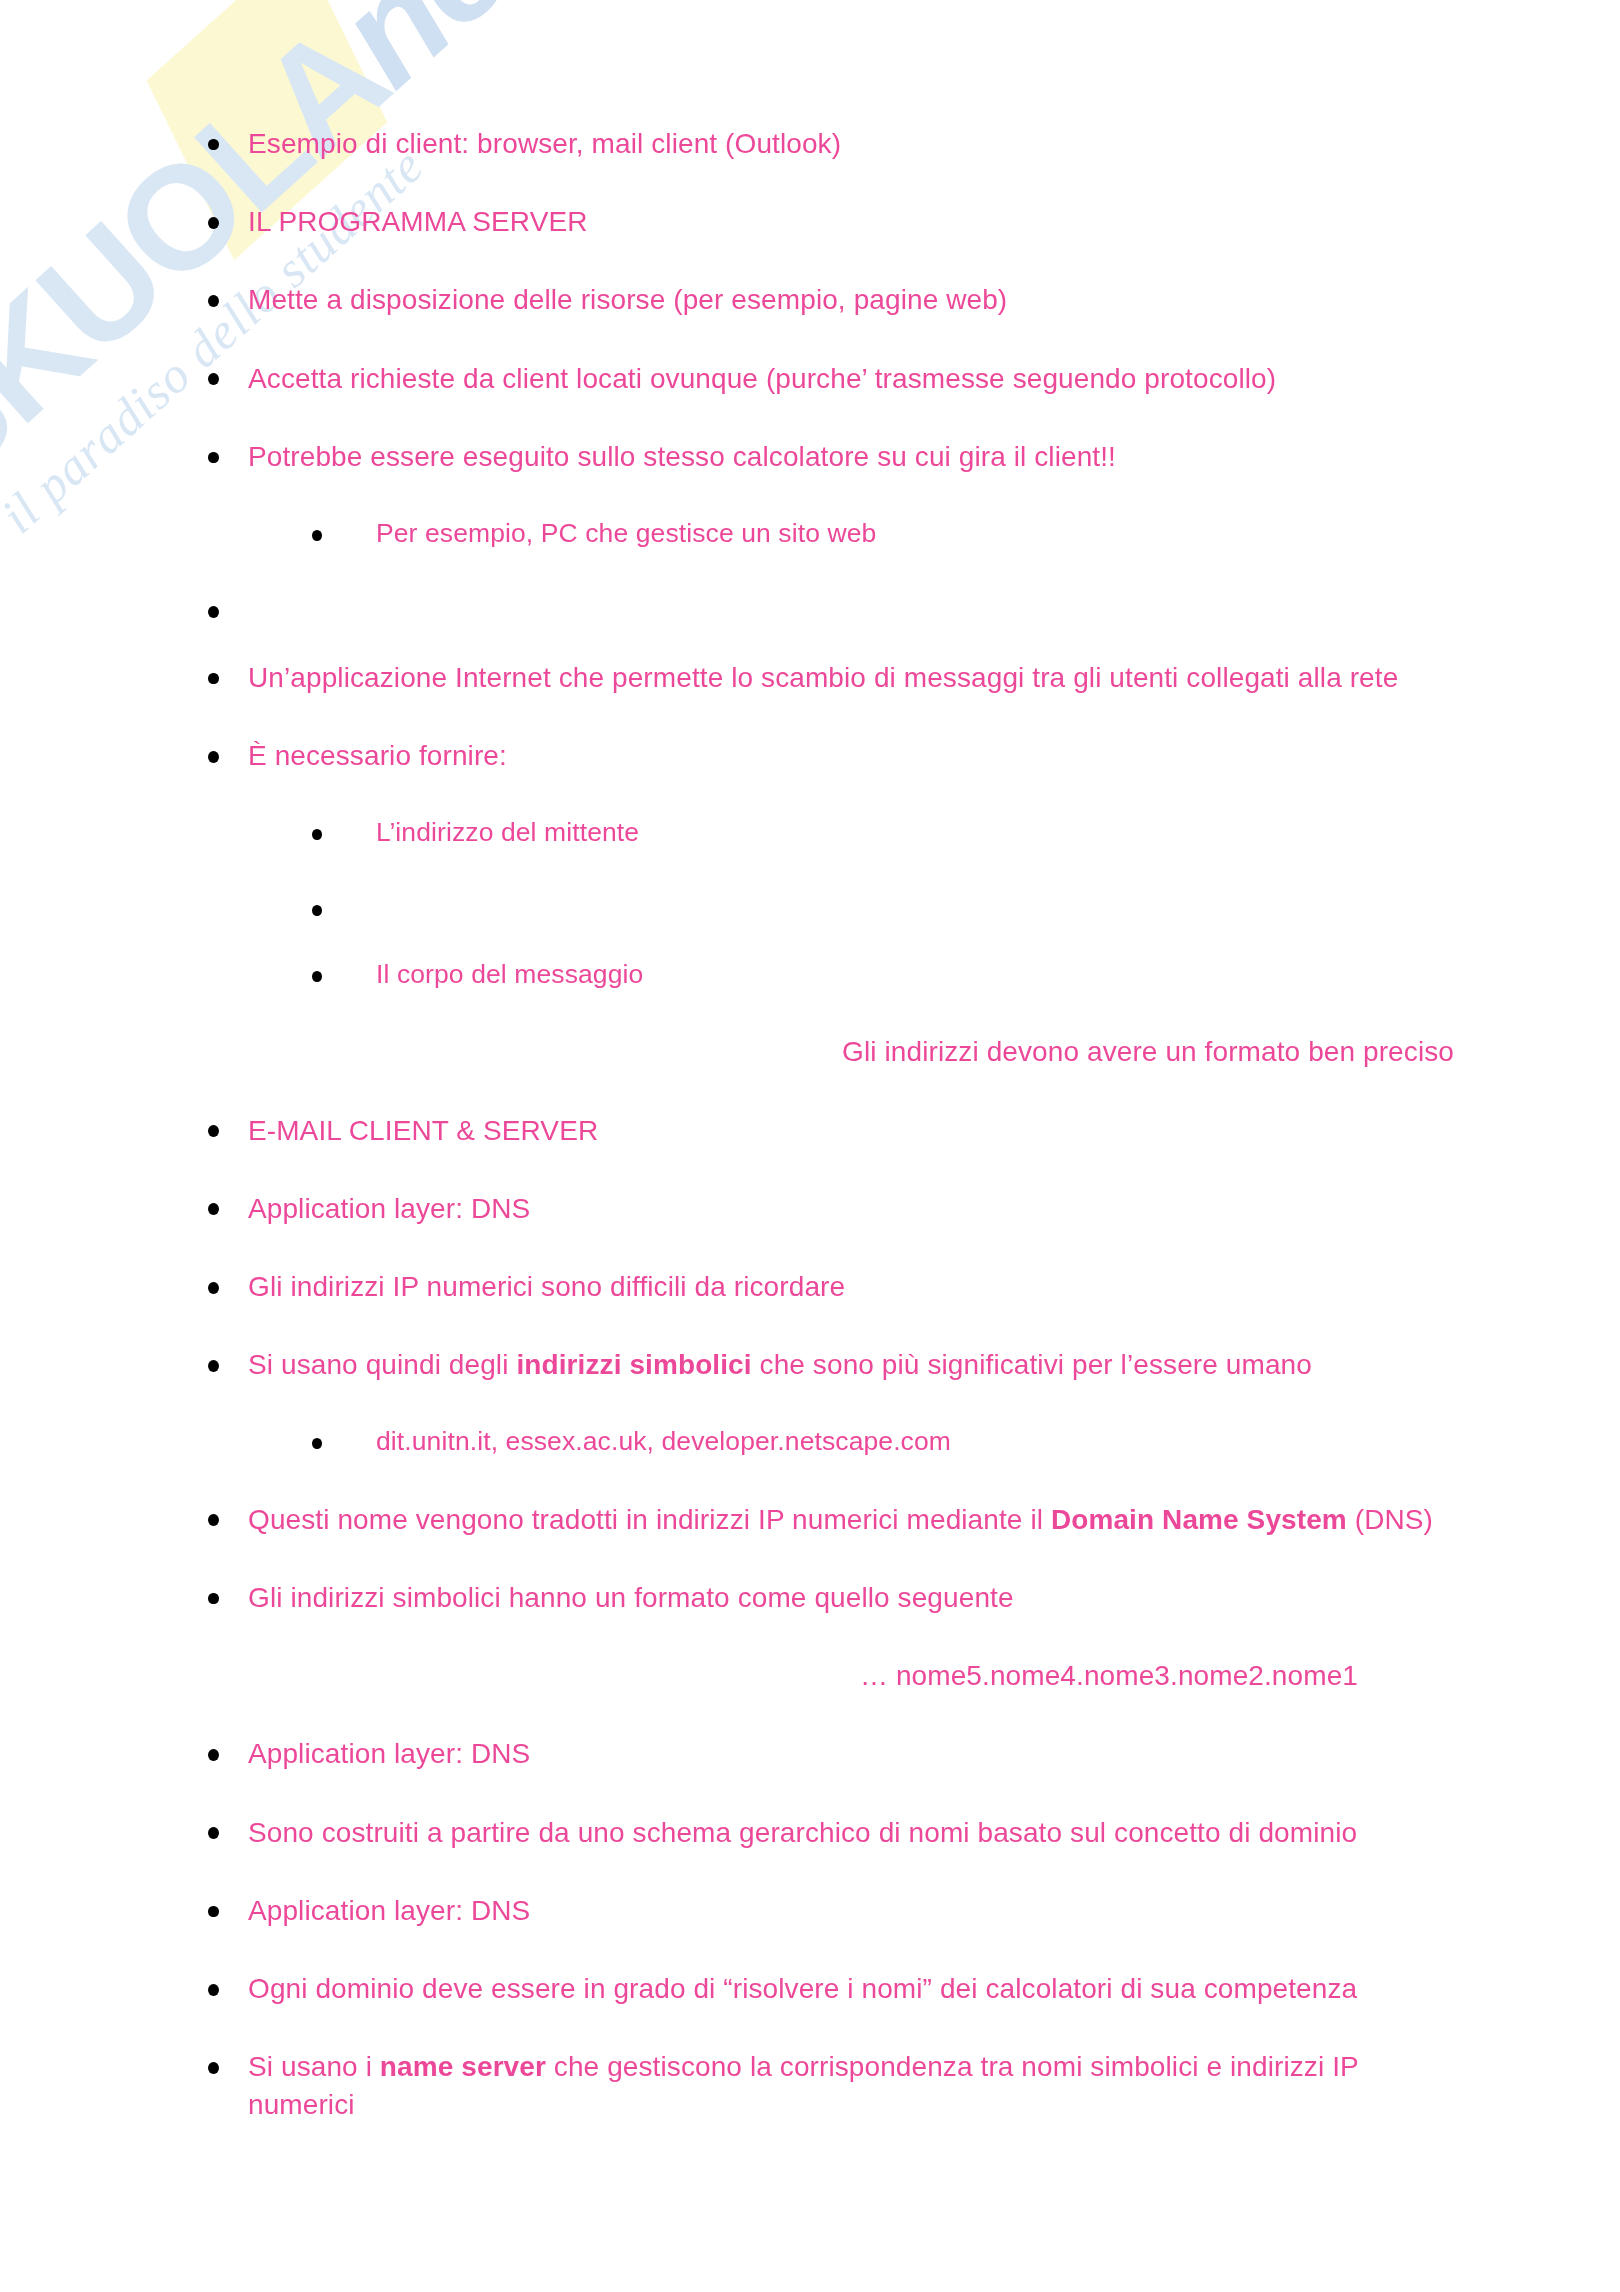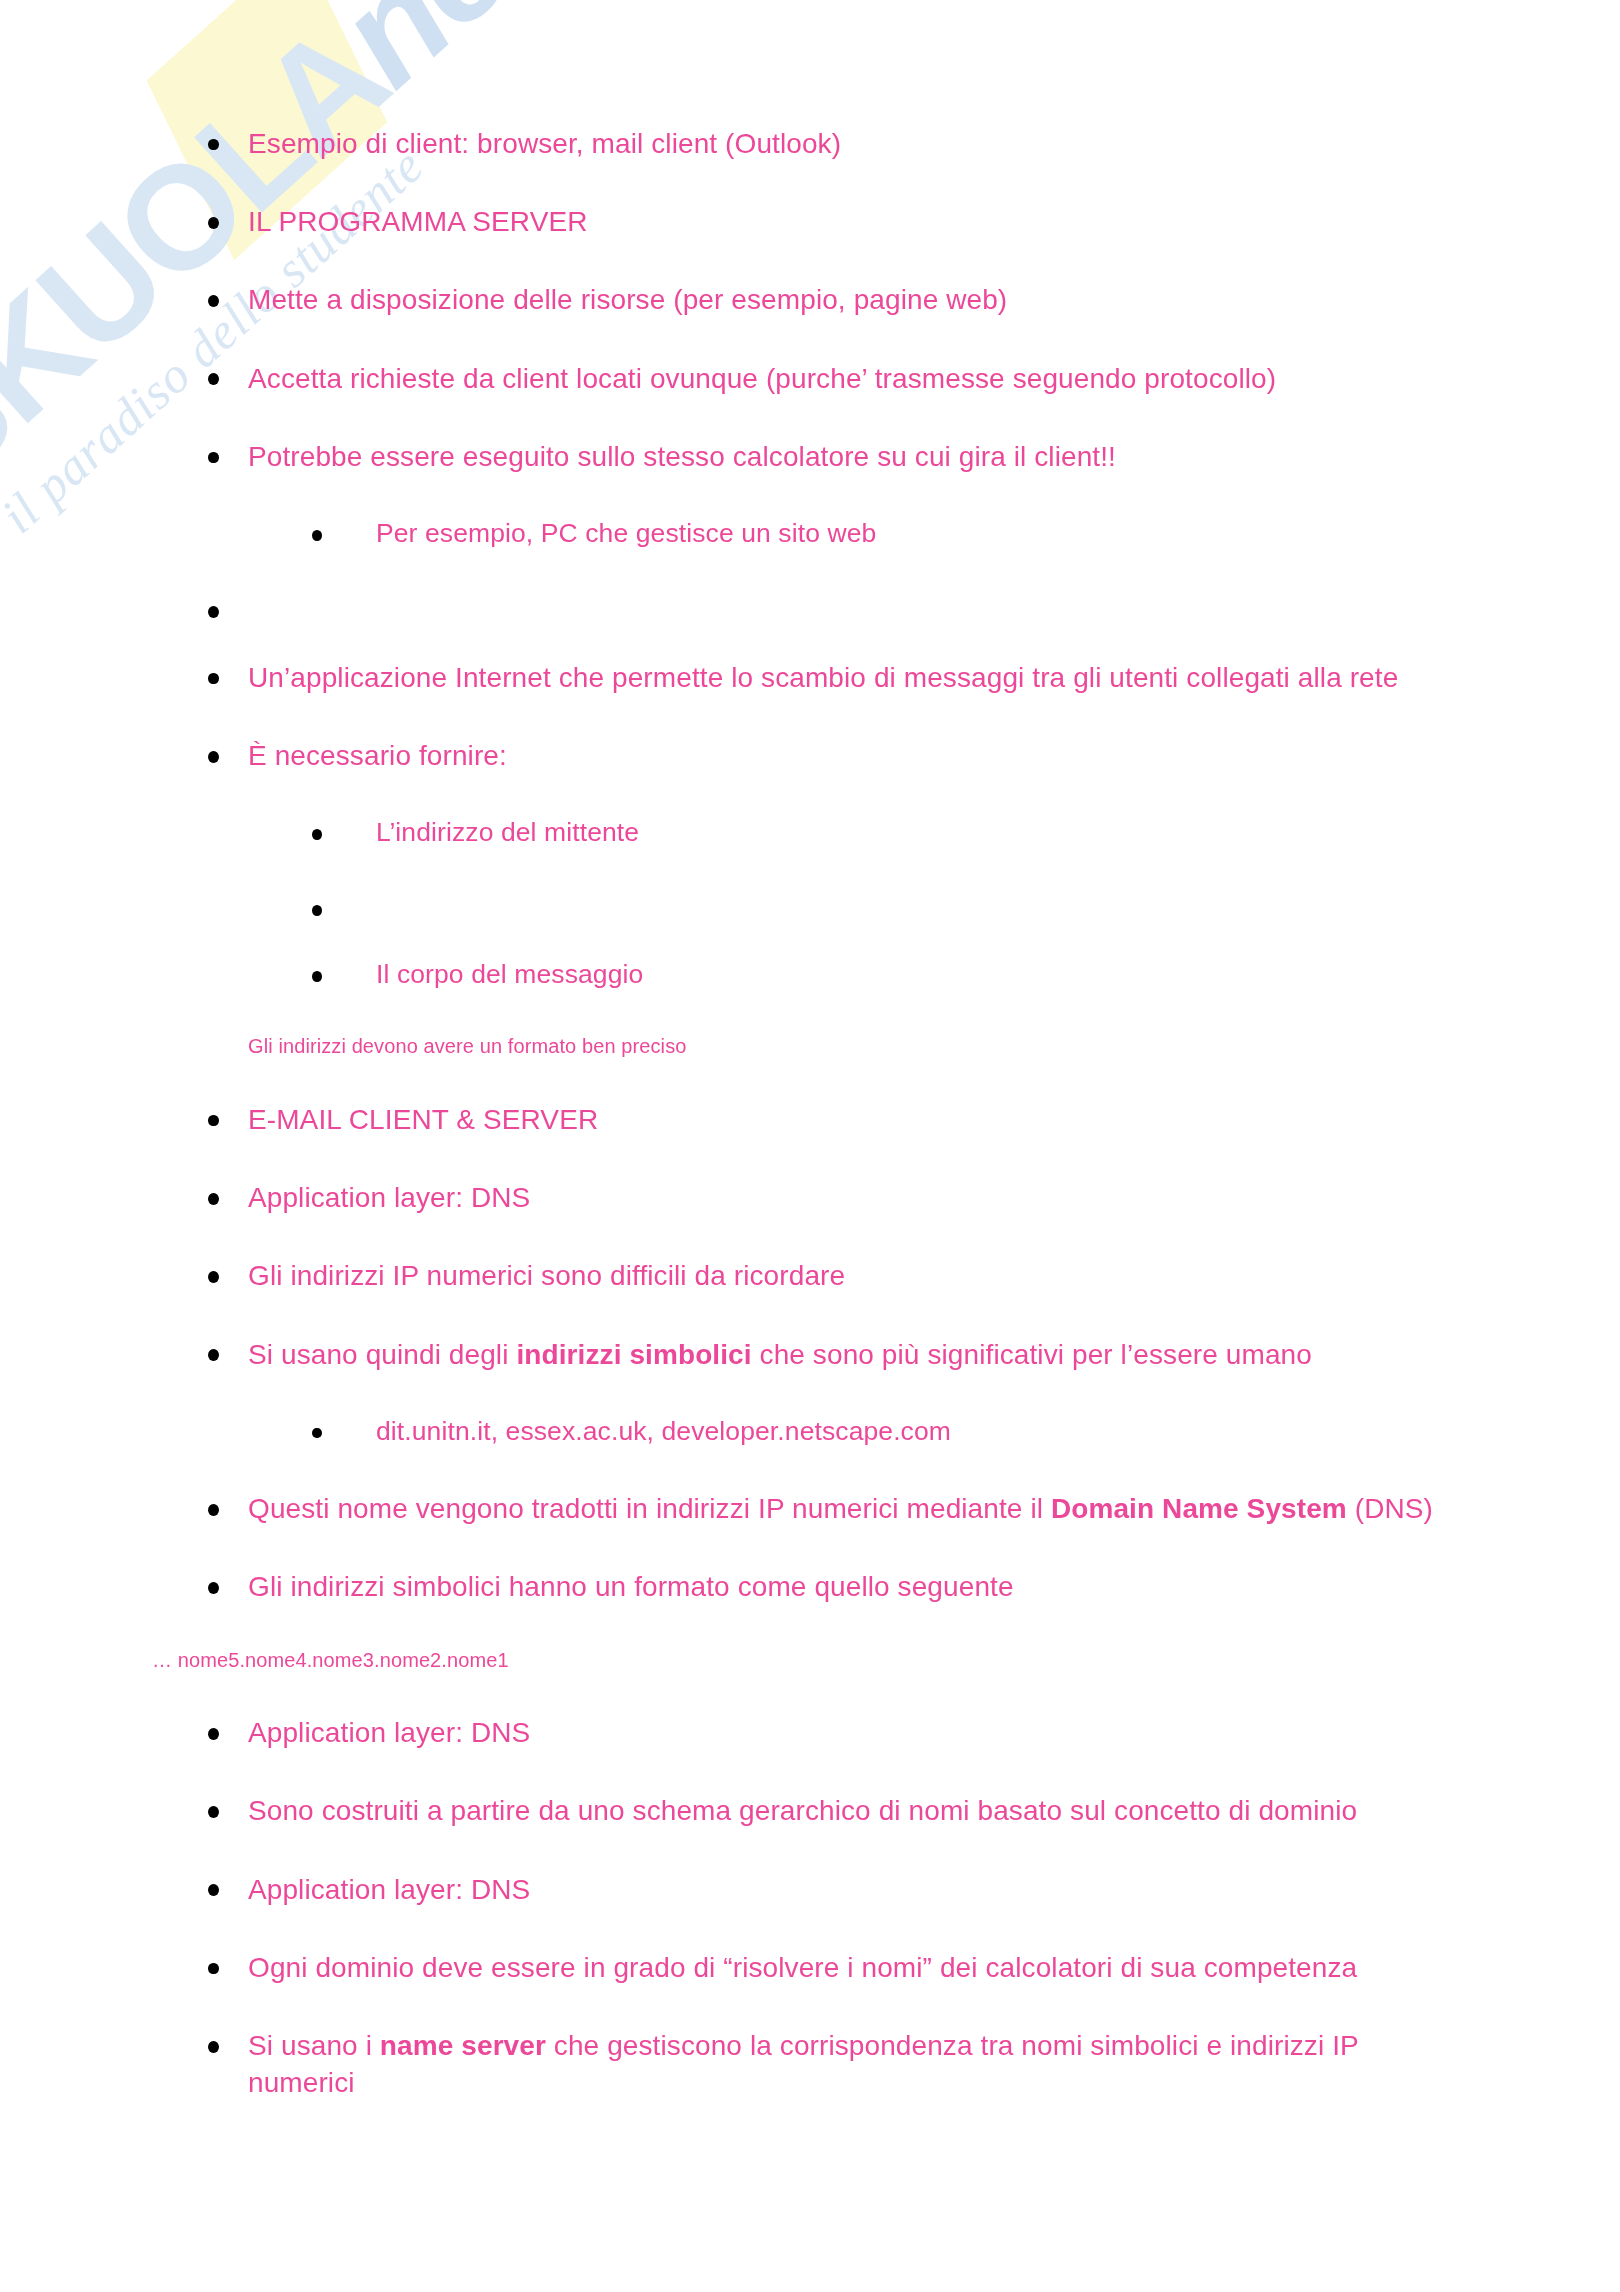--- a/index.html
+++ b/index.html
@@ -113,21 +113,21 @@
 
   .txt {
     flex: 1 1 auto;
     font-size: 28px;
     line-height: 1.33;
     color: #ec4899;
     max-width: 1206px;
     letter-spacing: 0.1px;
   }
   .lvl2 .txt { font-size: 26.5px; max-width: 1078px; }
-  .plain .txt, .plain-left .txt { font-size: 20px; }
+  .plain .txt, .plain-left .txt { font-size: 28px; text-align: right; }
 
   b, .bi {
     font-weight: bold;
   }
   .spacer-top { height: 125px; }
 </style>
 </head>
 <body>
 
 <div id="page">

